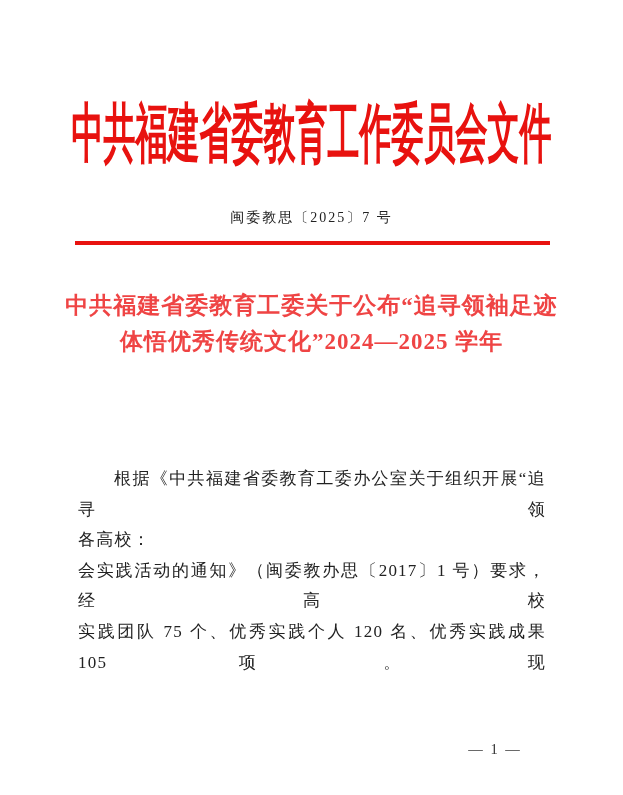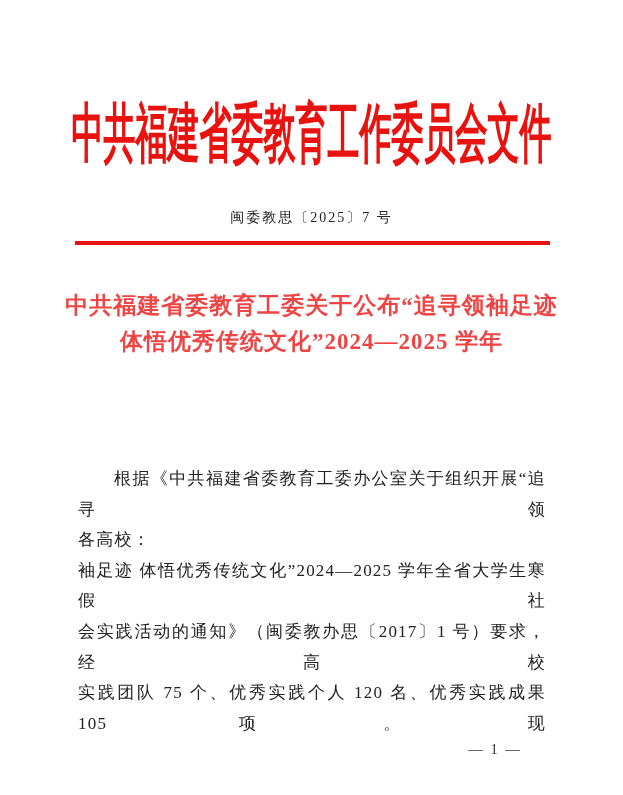--- a/index.html
+++ b/index.html
@@ -99,21 +99,20 @@
   <div class="red-rule"></div>
 
   <div class="doc-title">
     <div>中共福建省委教育工委关于公布“追寻领袖足迹</div>
     <div>体悟优秀传统文化”2024—2025 学年</div>
   </div>
 
   <div class="body-text">
     <div class="body-line fill indent">根据《中共福建省委教育工委办公室关于组织开展“追寻领</div>
     <div class="body-line">各高校：</div>
-    <div class="body-line fill">袖足迹 体悟优秀传统文化”2024—2025 学年全省大学生寒假社</div>
     <div class="body-line fill">会实践活动的通知》（闽委教办思〔2017〕1 号）要求，经高校</div>
     <div class="body-line fill">实践团队 75 个、优秀实践个人 120 名、优秀实践成果 105 项。现</div>
 
   </div>
 
   <div class="page-number">— 1 —</div>
 
 </div>
 
 </body></html>

